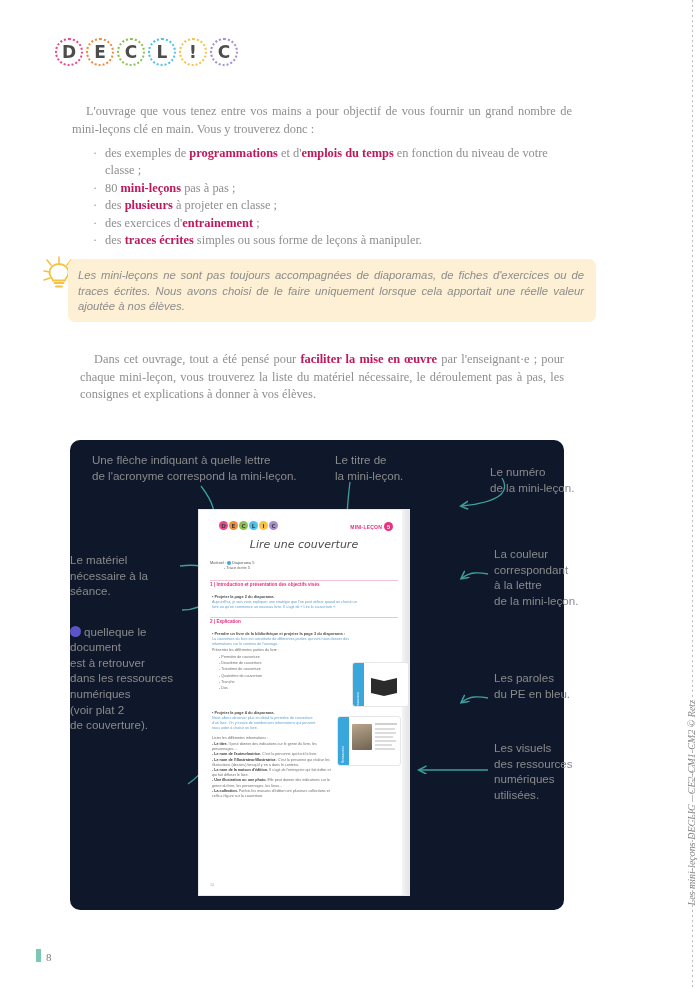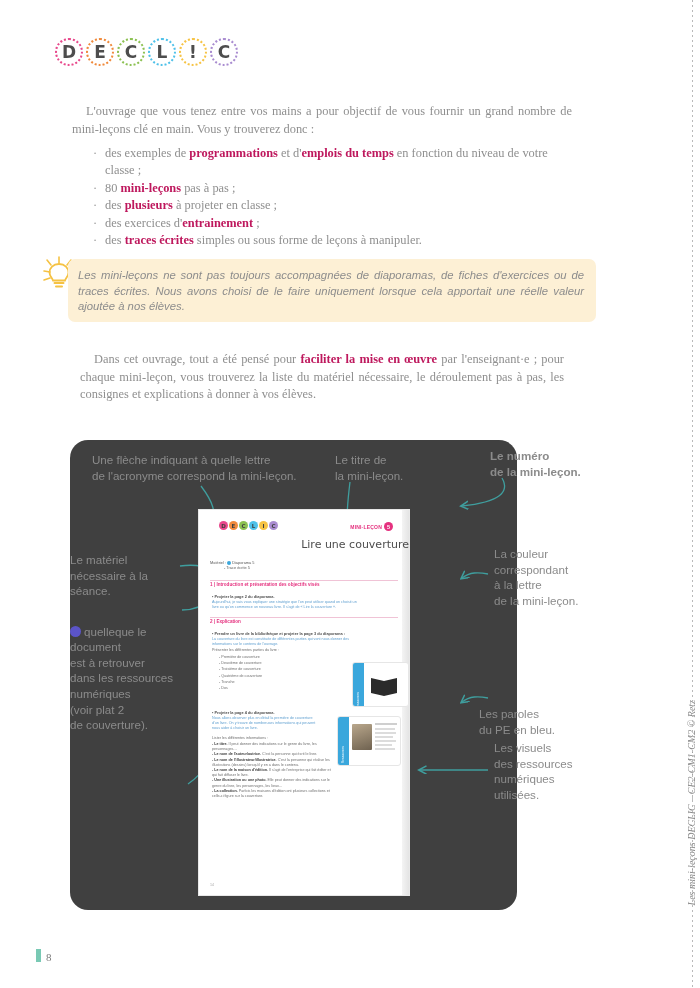--- a/index.html
+++ b/index.html
@@ -54,22 +54,22 @@
 
   
   #para2{
     position:absolute;left:72px;top:343px;width:500px;
     font-size:12.4px;line-height:17.5px;text-align:justify;
   }
   #para2 p{margin:8px;text-indent:14px;}
 
   
   #panel{
-    position:absolute;left:70px;top:440px;width:447px;height:470px;
-    background:#404040;border-radius:18px;
+    position:absolute;left:70px;top:440px;width:494px;height:470px;
+    background:#0f172a;border-radius:10px;
   }
   .anno{
     position:absolute;color:#8b8b8b;
     font-size:11.6px;line-height:15.6px;
   }
   .anno.r{text-align:left;}
 
   
   #mock{
     position:absolute;left:199px;top:510px;width:210px;height:385px;
@@ -91,22 +91,22 @@
   }
   #mini-lecon-badge .ml-label{
     font-size:5px;font-weight:bold;color:#e5317f;letter-spacing:.2px;
   }
   #mini-lecon-badge .ml-num{
     width:9px;height:9px;border-radius:50%;background:#e5317f;
     color:#fff;font-size:5.5px;font-weight:bold;
     display:flex;align-items:center;justify-content:center;
   }
   #mock-title{
-    position:absolute;left:0;right:0;top:28px;text-align:right;
-    font-size:11px;color:#4d4d4d;font-family:"DejaVu Sans",sans-serif;
+    position:absolute;left:0;right:0;top:28px;text-align:center;
+    font-size:11px;color:#4d4d4d;font-family:"DejaVu Sans",sans-serif;font-style:italic;
   }
   #mock-materiel{
     position:absolute;left:11px;top:50px;font-size:3.9px;color:#5a5a5a;
     line-height:5.4px;
   }
   #mock-materiel .mdot{
     display:inline-block;width:4px;height:4px;border-radius:50%;
     background:#3aa7dc;vertical-align:-0.5px;
   }
   .sec-rule{position:absolute;left:11px;width:188px;height:1px;background:#f0c3d6;}
@@ -218,42 +218,42 @@
       <marker id="ah" markerWidth="7" markerHeight="7" refX="5" refY="3.2" orient="auto">
         <path d="M0,0 L6,3.2 L0,6.4" fill="none" stroke="#3f9e9e" stroke-width="1.2"></path>
       </marker>
     </defs>
   </svg>
 
   <div class="anno" style="left: 22px; top: 12px; width: 300px; white-space: pre-line;">Une flèche indiquant à quelle lettre
 de l'acronyme correspond la mini-leçon.</div>
   <div class="anno" style="left: 265px; top: 12px; width: 120px; white-space: pre-line;">Le titre de
 la mini-leçon.</div>
-  <div class="anno" style="left: 420px; top: 8px; width: 120px; white-space: pre-line; font-weight: bold;">Le numéro
+  <div class="anno" style="left: 420px; top: 24px; width: 120px; white-space: pre-line;">Le numéro
 de la mini-leçon.</div>
 
   <div class="anno r" style="left: 0px; top: 112px; width: 108px; white-space: pre-line;">Le matériel
 nécessaire à la
 séance.</div>
 
   <div class="anno r" style="left: 0px; top: 168px; width: 108px; white-space: pre-line;">
     <span style="display:inline-block;width:11px;height:11px;border-radius:50%;background:#5b54c8;vertical-align:-1px;margin-right:3px;"></span><span>quelle</span><span style="white-space:pre-line;">que le document
 est à retrouver
 dans les ressources
 numériques
 (voir plat 2
 de couverture).</span>
   </div>
 
 
   <div class="anno" style="left: 424px; top: 106px; width: 115px; white-space: pre-line;">La couleur
 correspondant
 à la lettre
 de la mini-leçon.</div>
-  <div class="anno" style="left: 409px; top: 230px; width: 115px; white-space: pre-line; margin-top: 36px;">Les paroles
+  <div class="anno" style="left: 424px; top: 230px; width: 115px; white-space: pre-line;">Les paroles
 du PE en bleu.</div>
   <div class="anno" style="left: 424px; top: 300px; width: 115px; white-space: pre-line;">Les visuels
 des ressources
 numériques
 utilisées.</div>
 </div>
 
 <div id="mock">
   <div id="mock-spine"></div>
   <div id="mock-logo">

